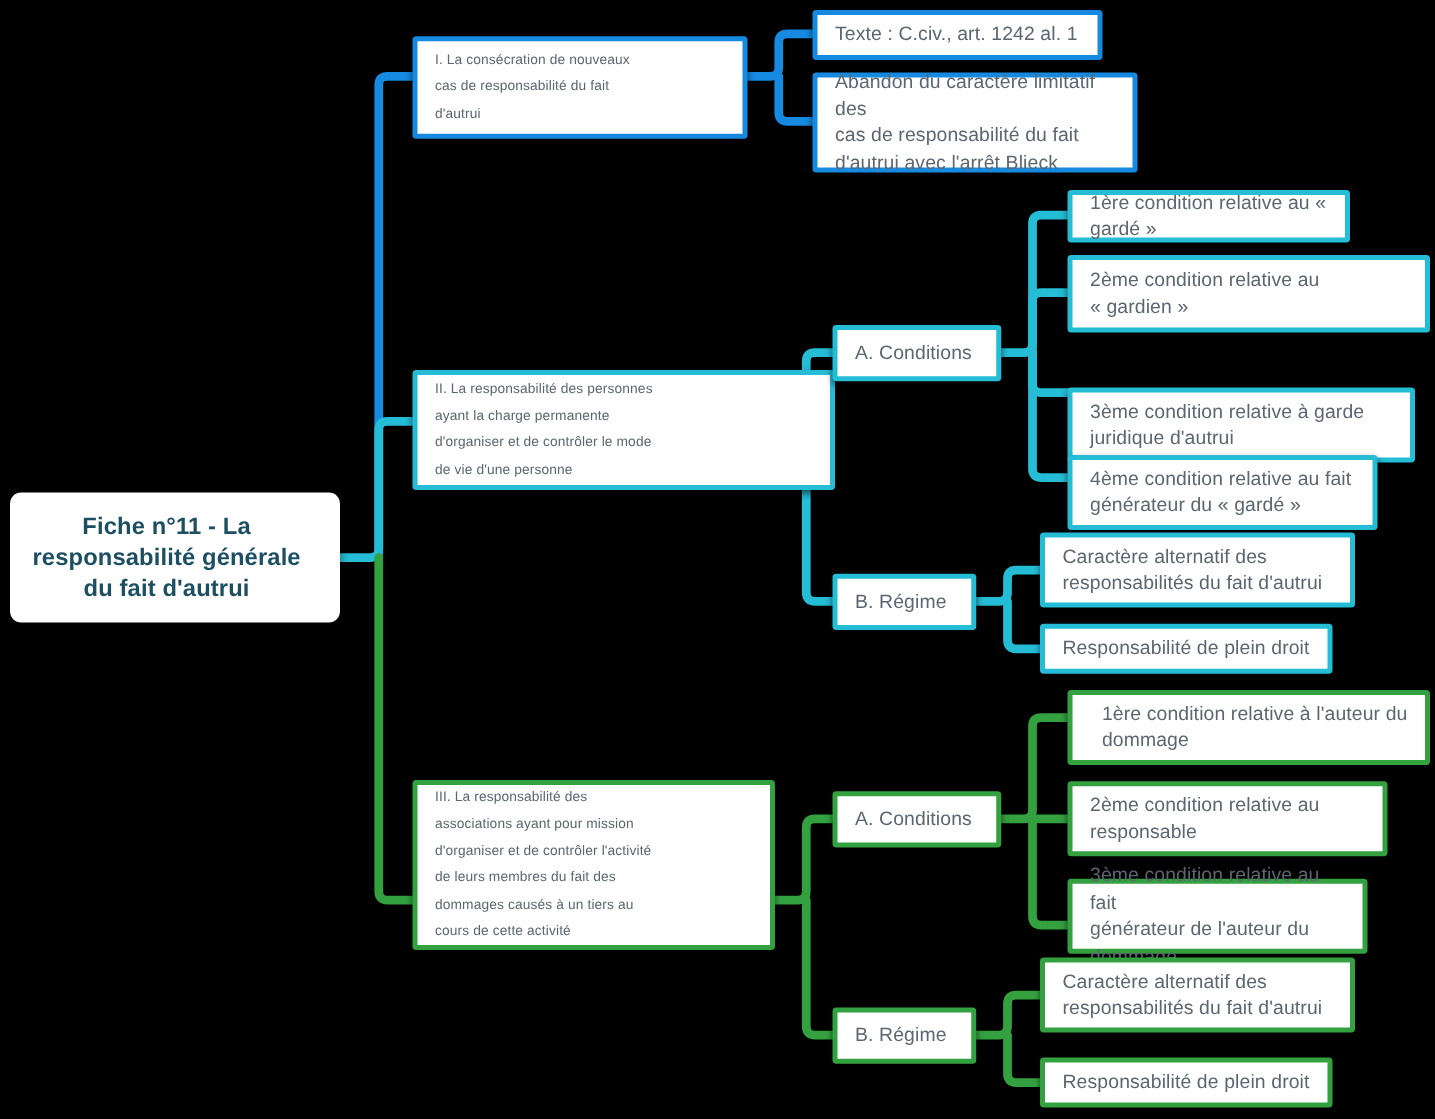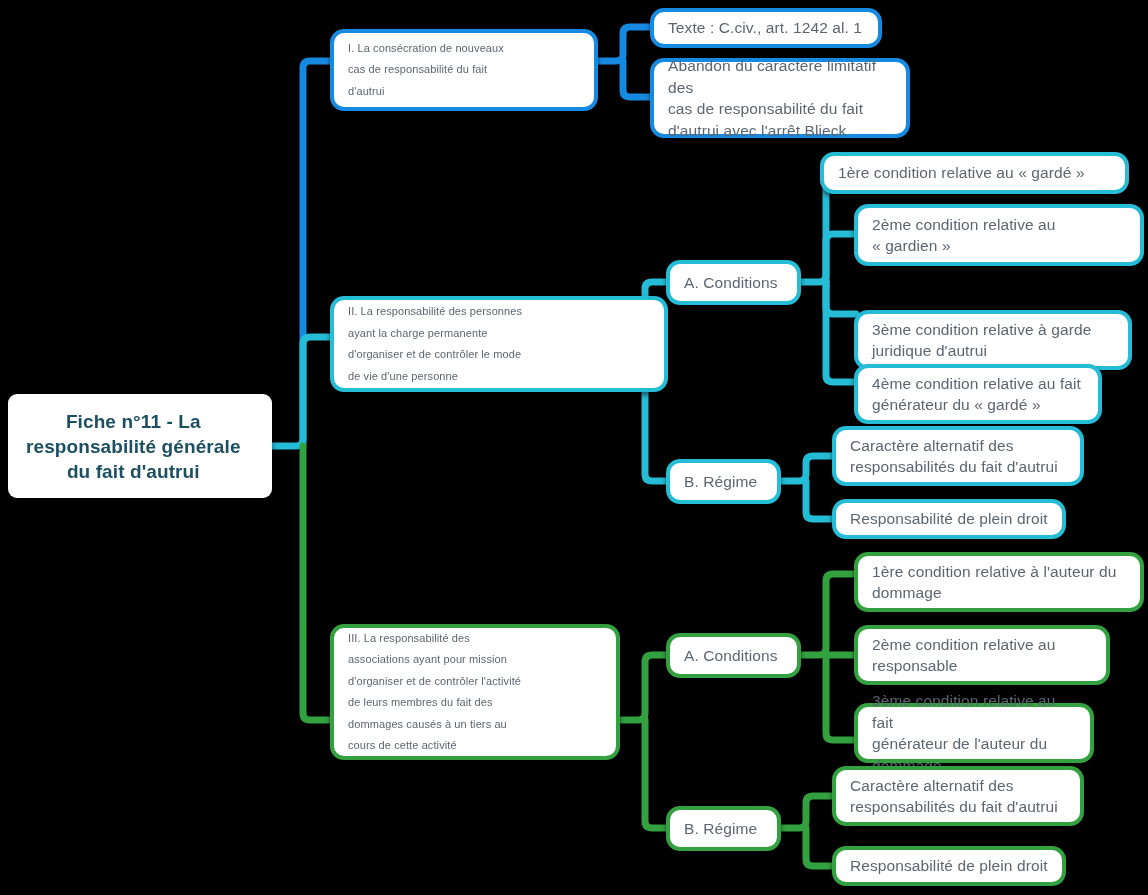--- a/index.html
+++ b/index.html
@@ -18,21 +18,21 @@
     position:absolute;
     left:0; top:0;
     width:1148px; height:895px;
     pointer-events:none;
   }
   .node{
     position:absolute;
     box-sizing:border-box;
     background:#ffffff;
     color:#5c6670;
-    border-radius:14px;
+    border-radius:3px;
     display:flex;
     align-items:center;
     font-size:15.5px;
     line-height:21.5px;
     letter-spacing:.1px;
     padding:8px 14px;
     z-index:5;
     box-shadow:0 3px 5px rgba(0,0,0,.55);
   }
   .node span{display:block;white-space:pre-line;}
@@ -121,21 +121,21 @@
     <span>II.   La responsabilité des personnes
 ayant la charge permanente
 d'organiser et de contrôler le mode
 de vie d'une personne</span>
   </div>
 
   <div class="node b-cyan" style="left:666px; top:260px; width:135px; height:45px;">
     <span>A.   Conditions</span>
   </div>
 
-  <div class="node b-cyan lvl2" style="left:820px; top:152px; width:309px; height:42px;">
+  <div class="node b-cyan lvl2" style="left:854px; top:152px; width:226px; height:42px;">
     <span>1ère condition relative au « gardé »</span>
   </div>
 
   <div class="node b-cyan lvl2" style="left:854px; top:204px; width:290px; height:62px;">
     <span>2ème condition relative au
 « gardien »</span>
   </div>
 
   <div class="node b-cyan lvl2" style="left:854px; top:278px; width:278px; height:60px;margin-top:32px;">
     <span>3ème condition relative à garde
@@ -166,21 +166,21 @@
 d'organiser et de contrôler l'activité
 de leurs membres du fait des
 dommages causés à un tiers au
 cours de cette activité</span>
   </div>
 
   <div class="node b-green" style="left:666px; top:633px; width:135px; height:45px;">
     <span>A.   Conditions</span>
   </div>
 
-  <div class="node b-green lvl2" style="left:854px; top:552px; width:290px; height:60px;">
+  <div class="node b-green lvl2" style="left:854px; top:552px; width:290px; height:60px;justify-content:flex-end;">
     <span>1ère condition relative à l'auteur du
 dommage</span>
   </div>
 
   <div class="node b-green lvl2" style="left:854px; top:625px; width:256px; height:60px;">
     <span>2ème condition relative au
 responsable</span>
   </div>
 
   <div class="node b-green lvl2" style="left:854px; top:703px; width:240px; height:60px;">

